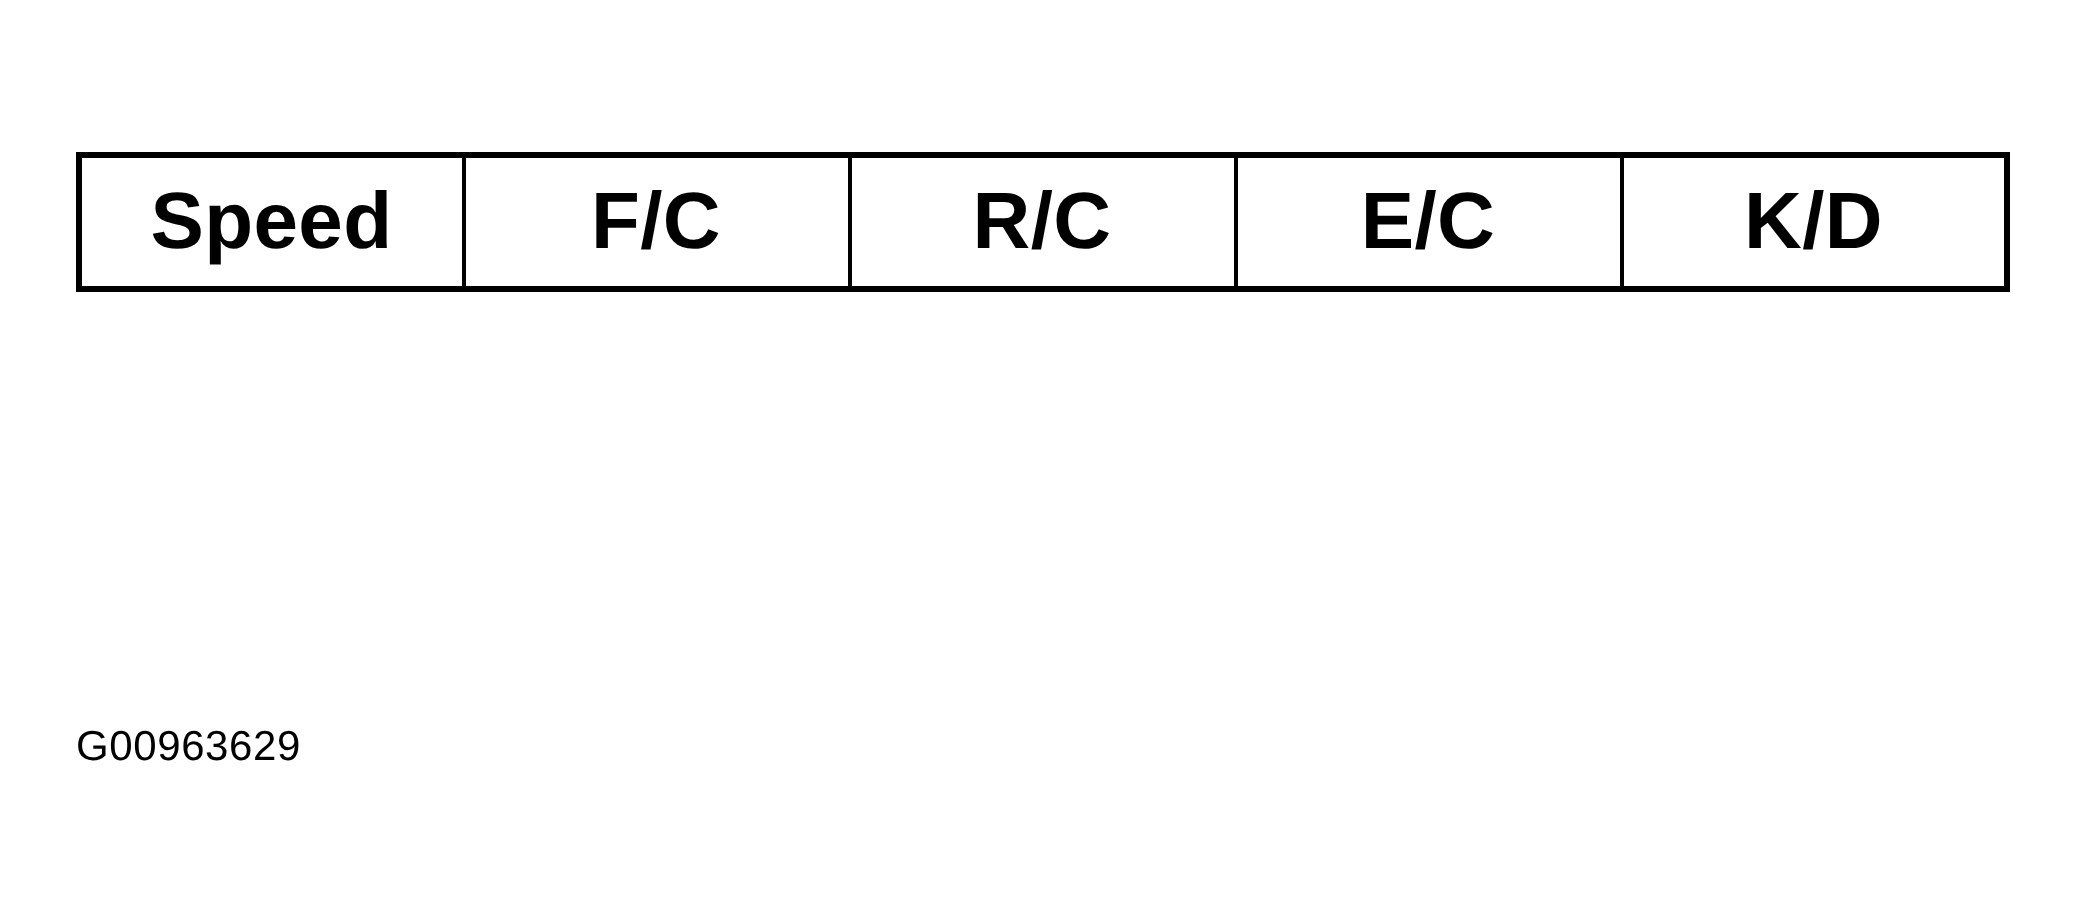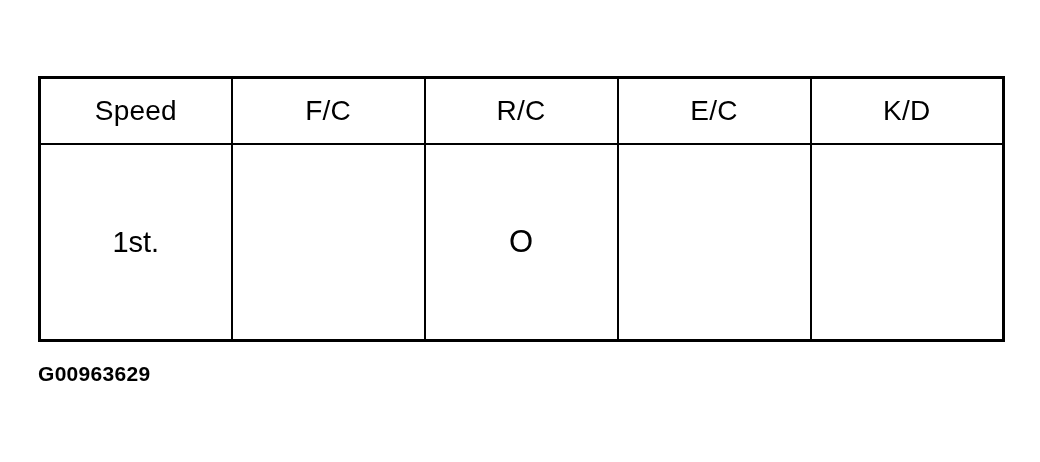--- a/index.html
+++ b/index.html
@@ -46,22 +46,22 @@
     border: 2px solid #000000;
     text-align: center;
     vertical-align: middle;
     padding: 0;
     margin: 0;
     background: #ffffff;
   }
 
   #clutch-table thead th {
     height: 64px;
-    font-size: 28px;
-    font-weight: normal;
+    font-size: 40px;
+    font-weight: bold;
     letter-spacing: 0.2px;
   }
 
   #clutch-table tbody td {
     height: 66px;
     font-size: 29px;
     font-weight: normal;
   }
 
   #clutch-table tbody td.row-label {
@@ -77,21 +77,21 @@
     line-height: 1;
     font-family: "Liberation Sans", sans-serif;
   }
 
   
   #figure-caption {
     position: absolute;
     left: 38px;
     top: 362px;
     font-size: 21px;
-    font-weight: bold;
+    font-weight: normal;
     letter-spacing: 0.3px;
     white-space: nowrap;
   }
 </style>
 </head>
 <body>
 
 <div id="figure-root">
 
   <table id="clutch-table">
@@ -106,27 +106,20 @@
       <tr>
         <th>Speed</th>
         <th>F/C</th>
         <th>R/C</th>
         <th>E/C</th>
         <th>K/D</th>
       </tr>
     </thead>
     <tbody>
 
-      <tr>
-        <td class="row-label">1st.</td>
-        <td><span class="mark-o"></span></td>
-        <td><span class="mark-o">O</span></td>
-        <td><span class="mark-o"></span></td>
-        <td><span class="mark-o"></span></td>
-      </tr>
 
 
 
     </tbody>
   </table>
 
   <div id="figure-caption">G00963629</div>
 
 </div>
 

